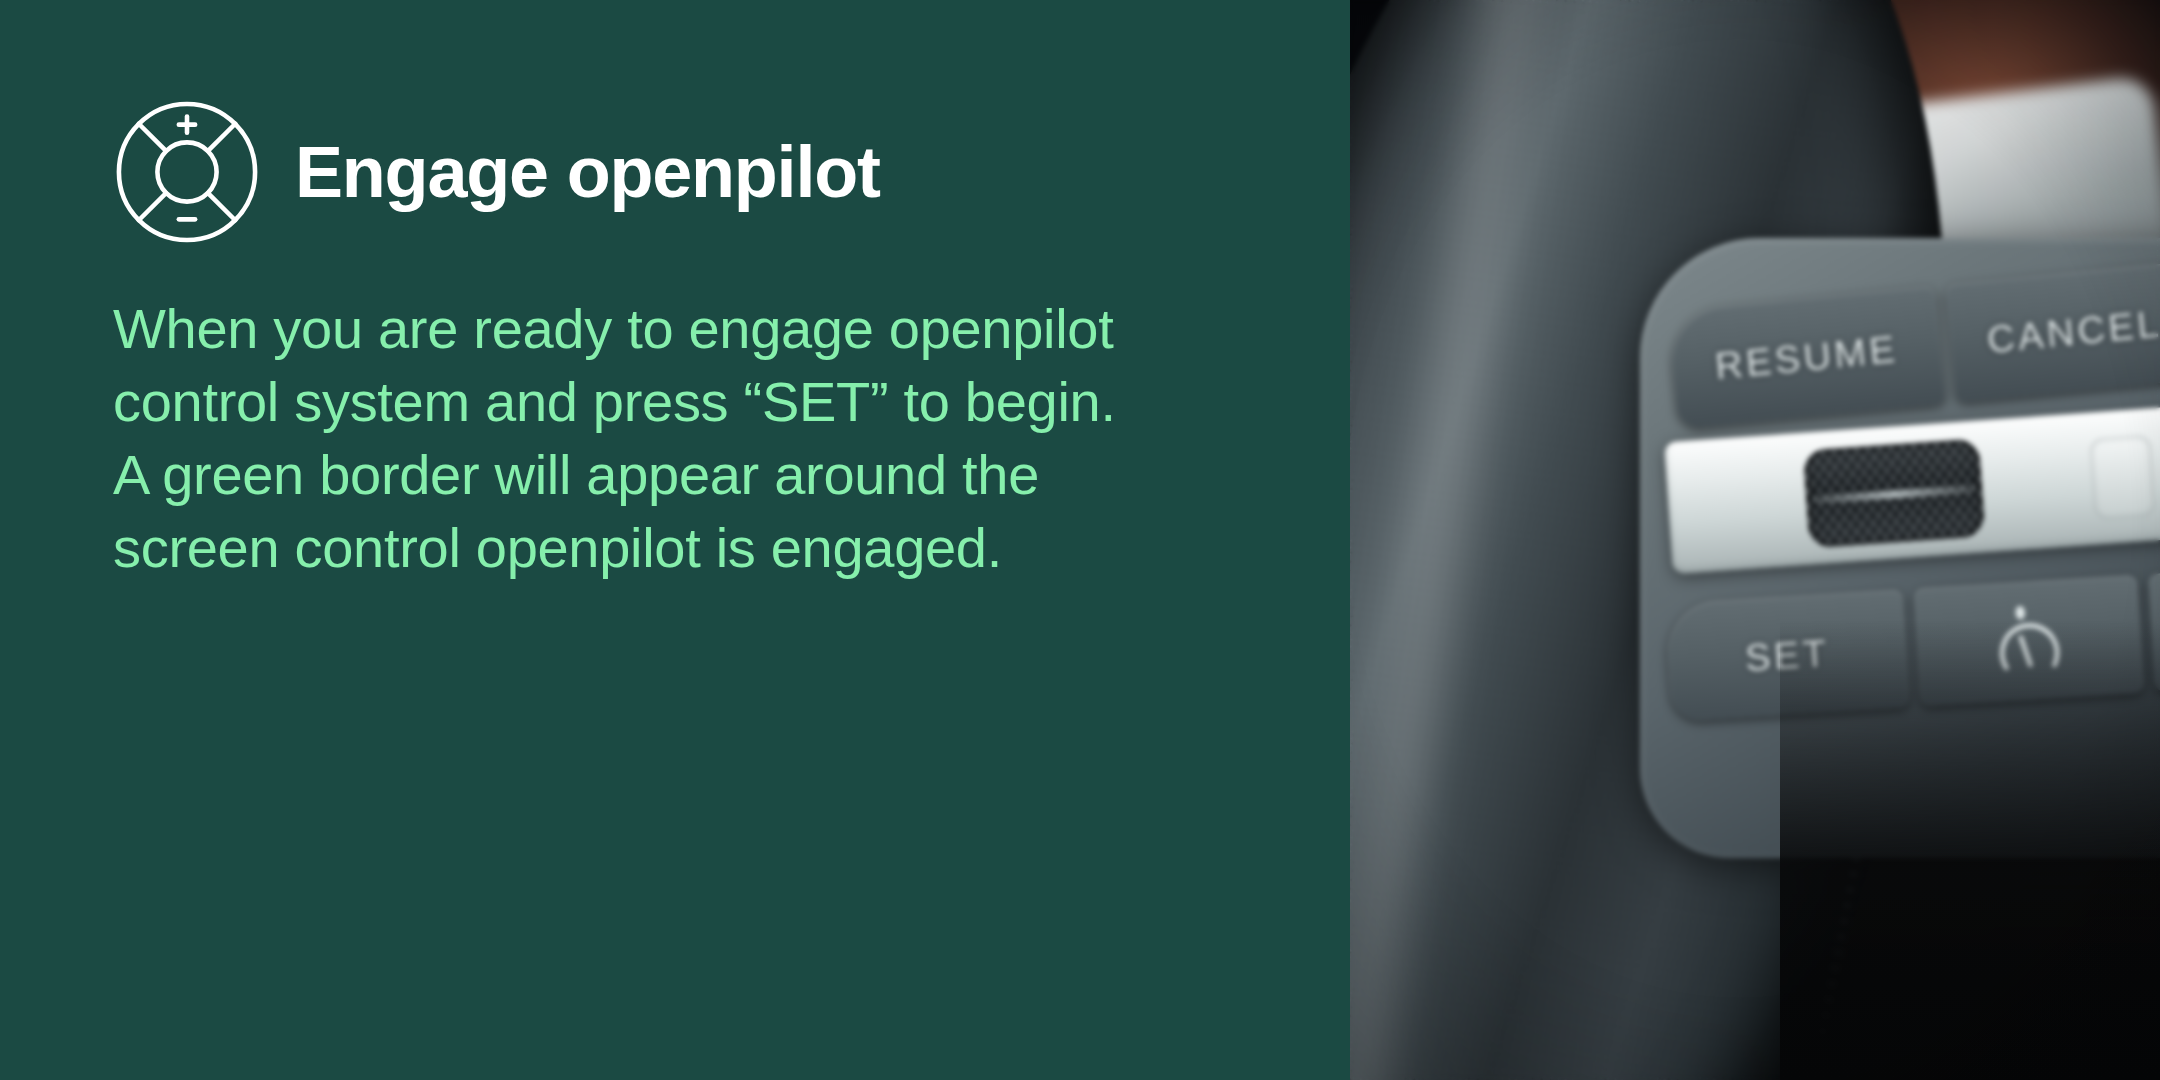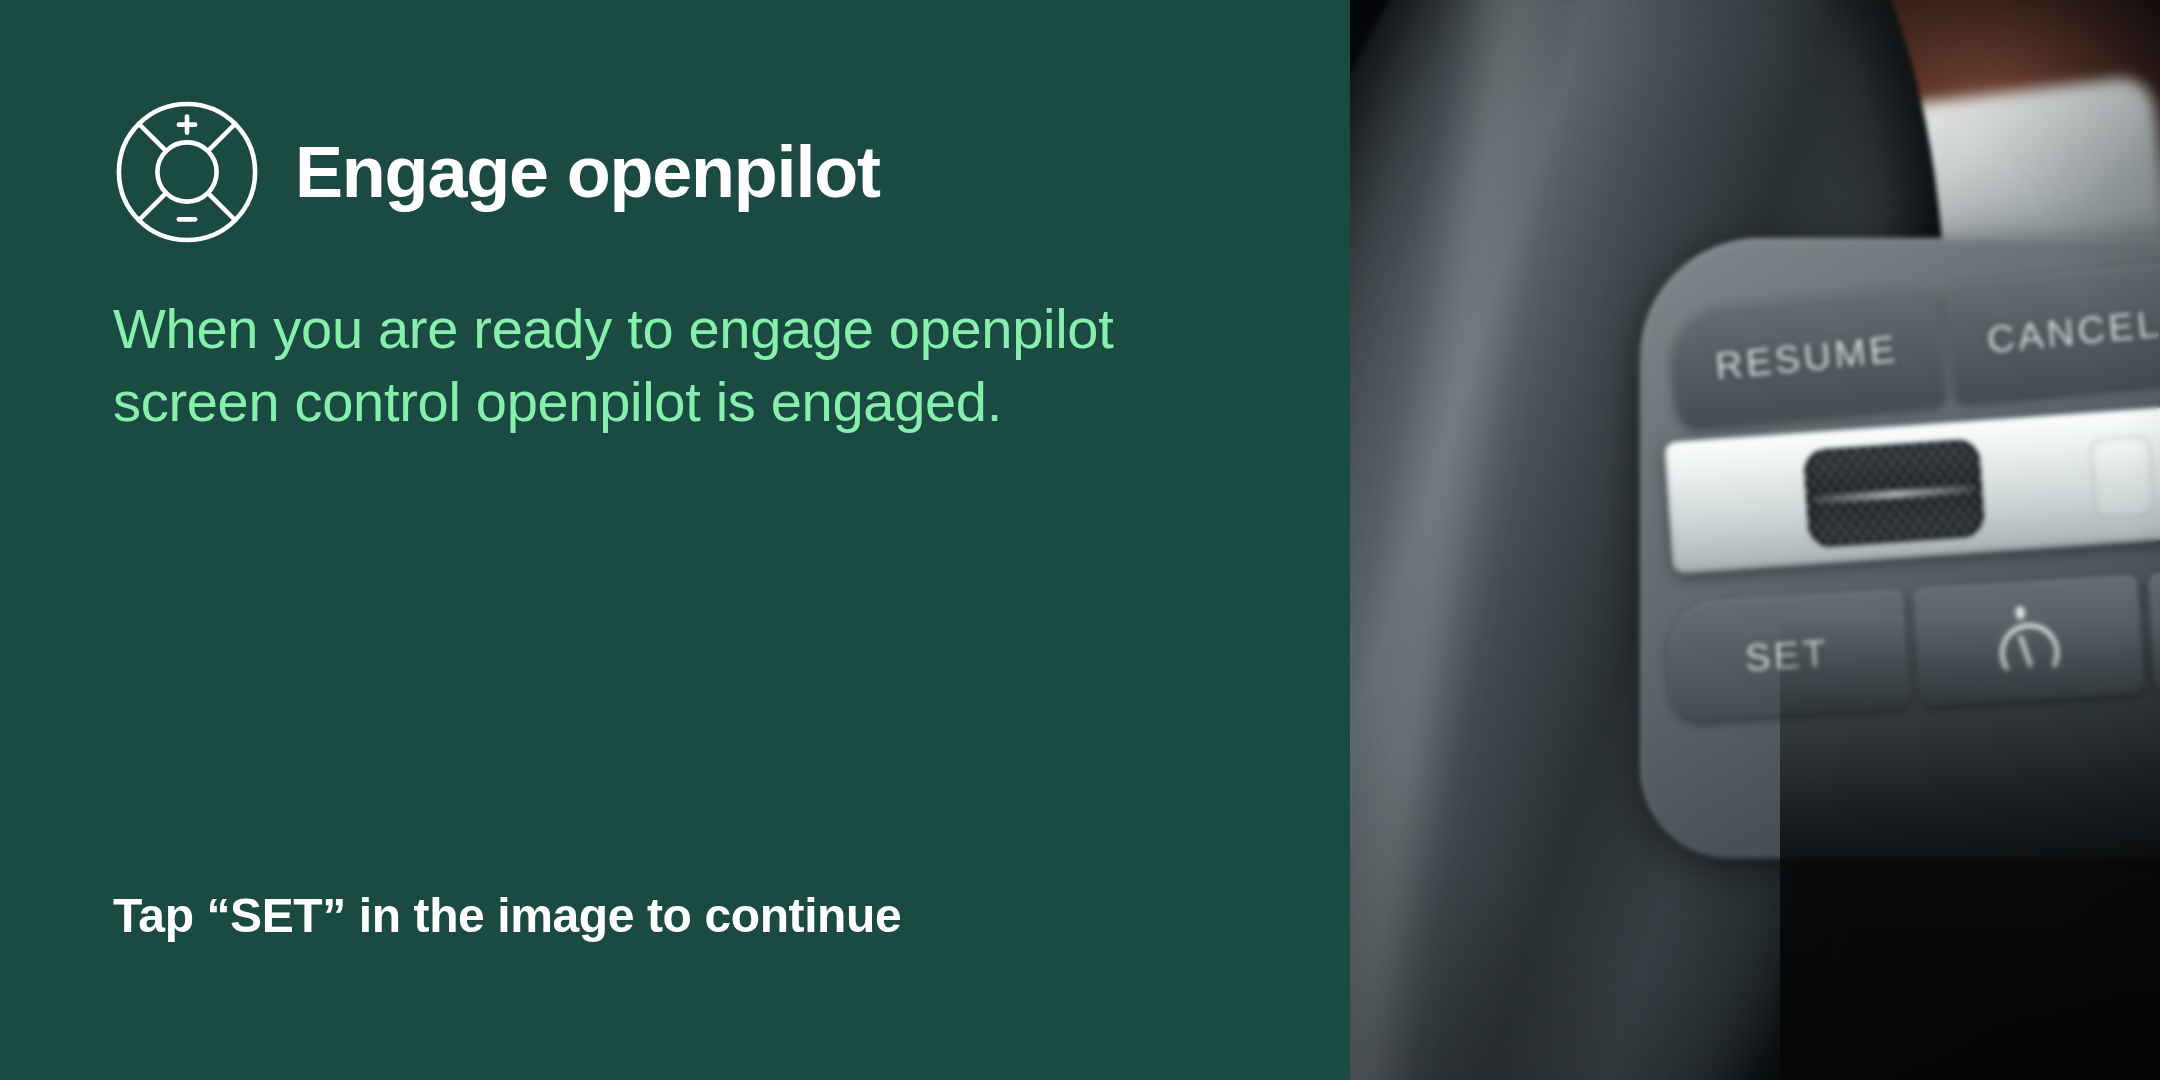--- a/index.html
+++ b/index.html
@@ -295,24 +295,25 @@
               <line x1="44.5" y1="18" x2="55.5" y2="18"></line>
               <line x1="44.5" y1="82" x2="55.5" y2="82"></line>
             </g>
           </svg>
         </span>
         <h1 class="page-title">Engage openpilot</h1>
       </div>
 
       <div class="body-copy">
         <p class="body-line">When you are ready to engage openpilot</p>
+        <p class="body-line">control system and press “SET” to begin.</p>
+        <p class="body-line">A green border will appear around the</p>
         <p class="body-line">screen control openpilot is engaged.</p>
       </div>
 
-      <p class="cta">Tap “SET” in the image to continue</p>
 
     </div>
   </section>
 
   <section class="photo">
 
     <div class="photo-layer bokeh"></div>
     <div class="paddle-shadow"></div>
     <div class="paddle"></div>
     <div class="dash-shelf"></div>

